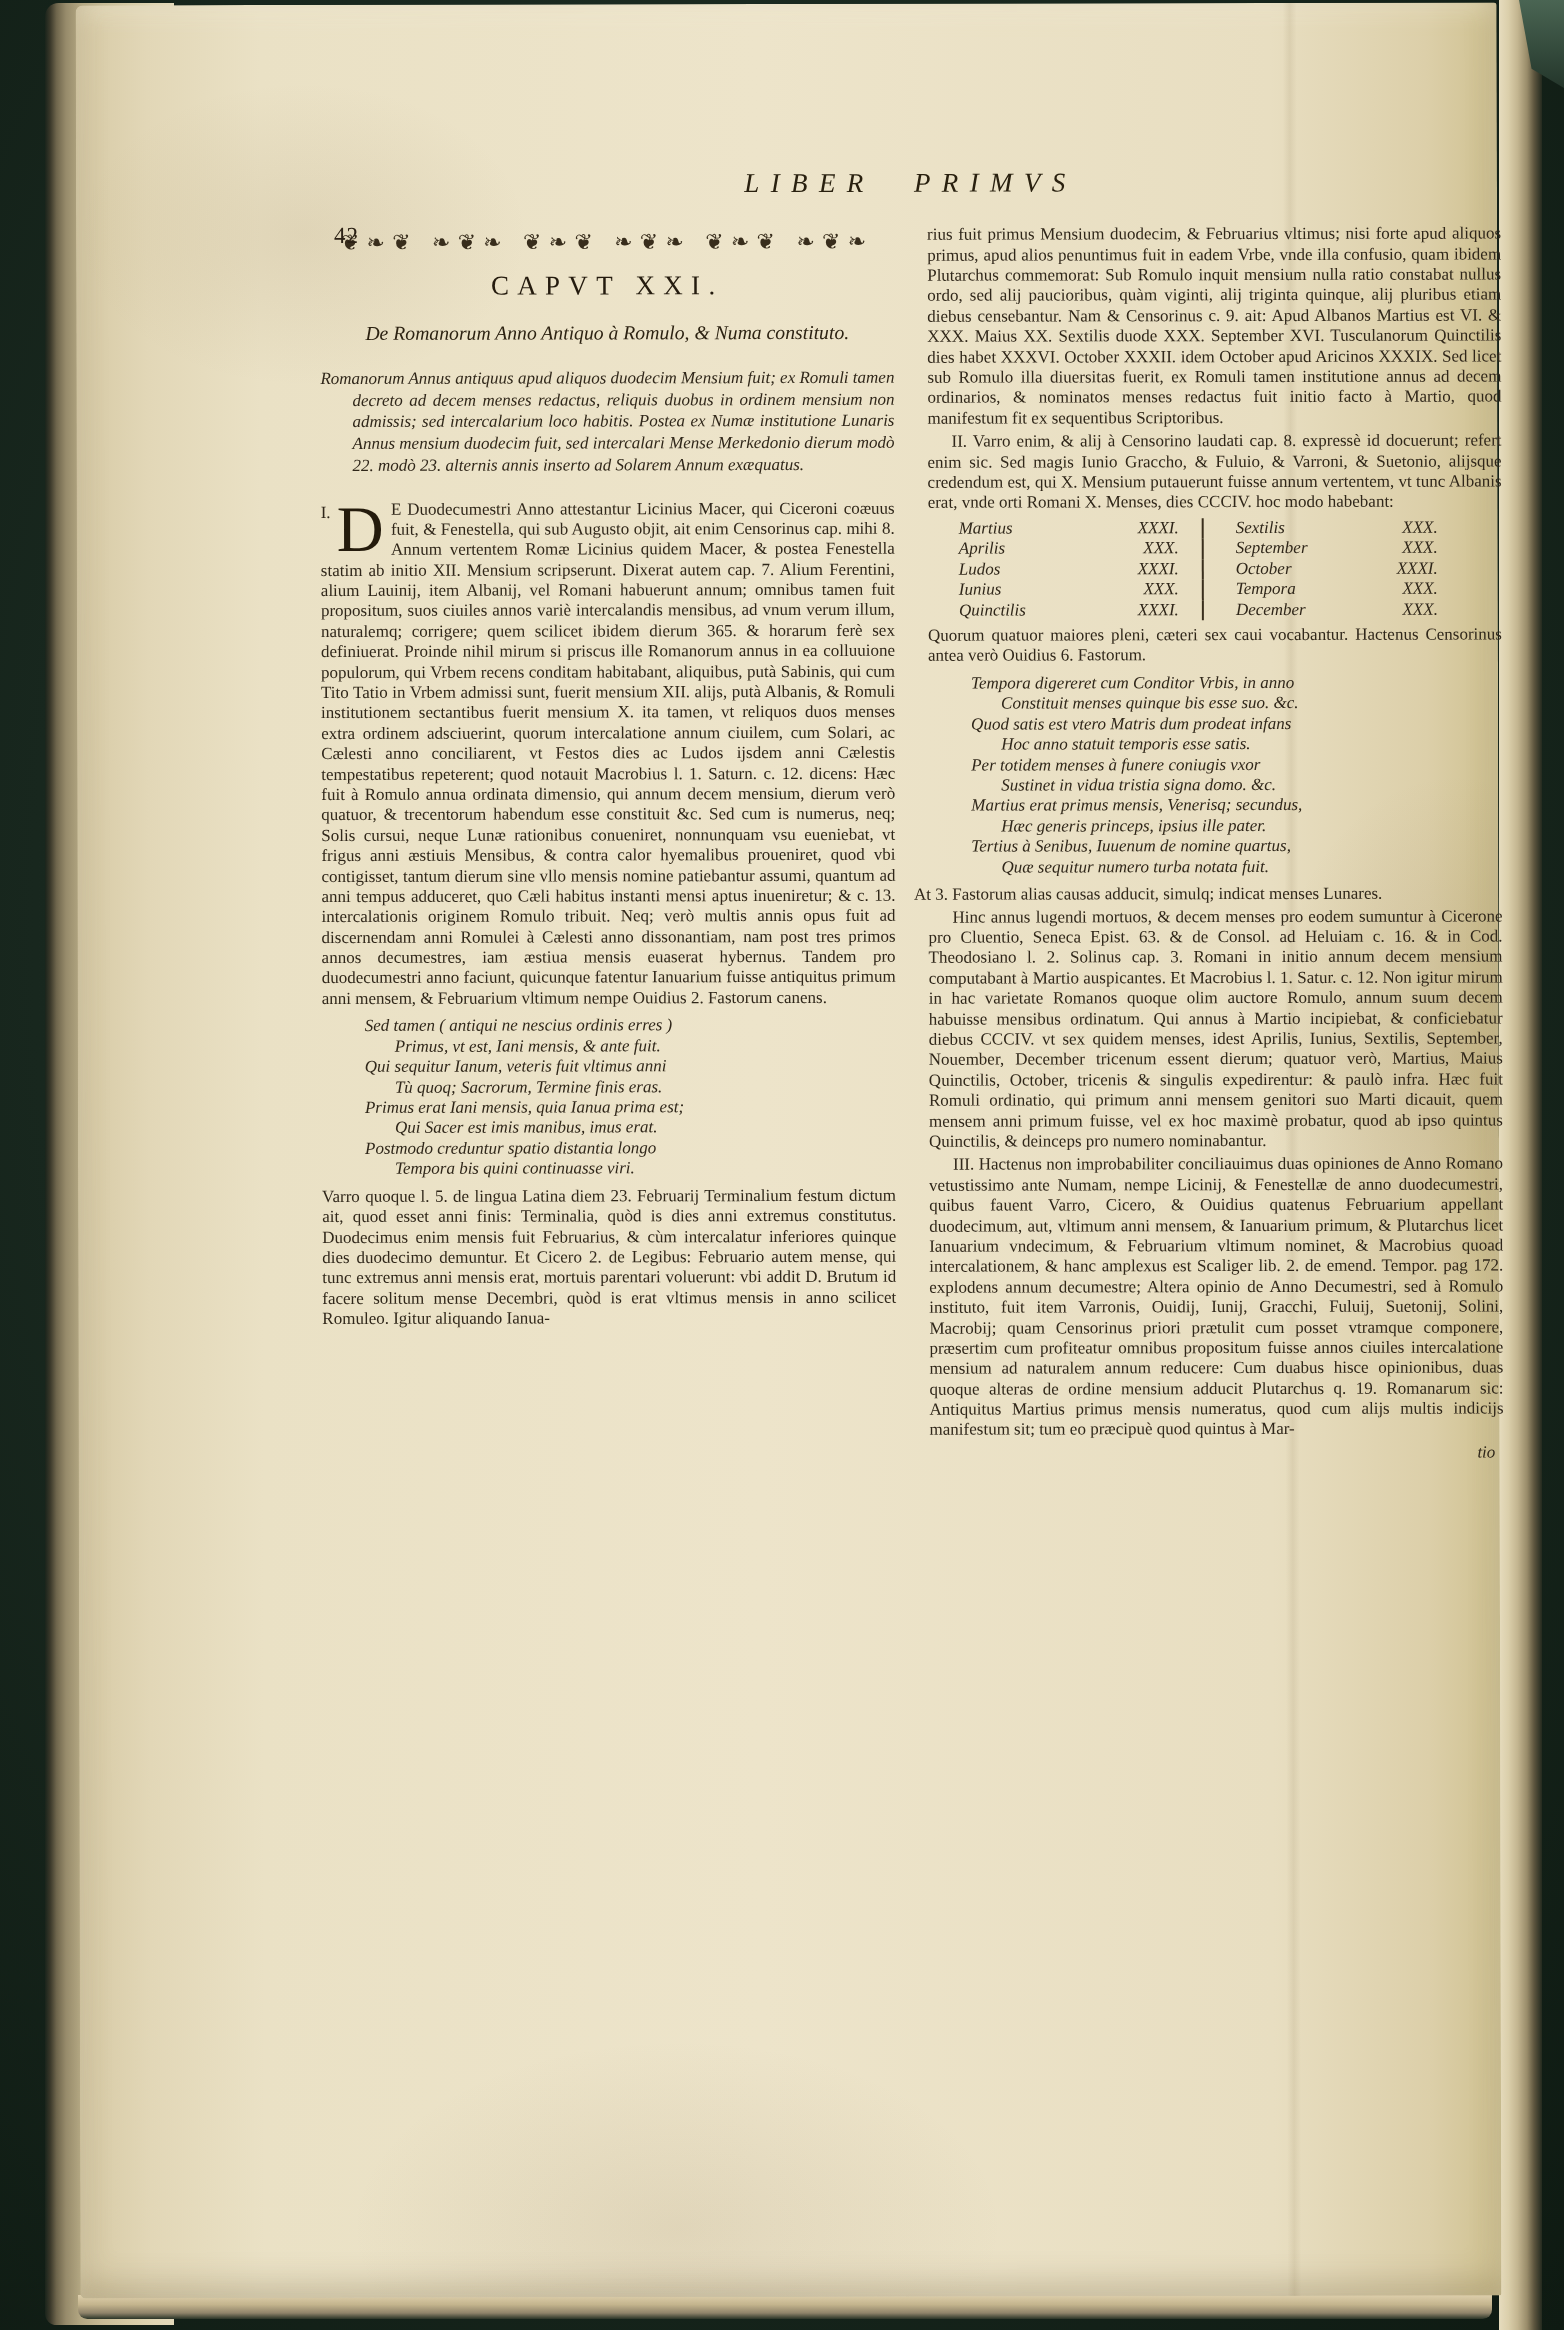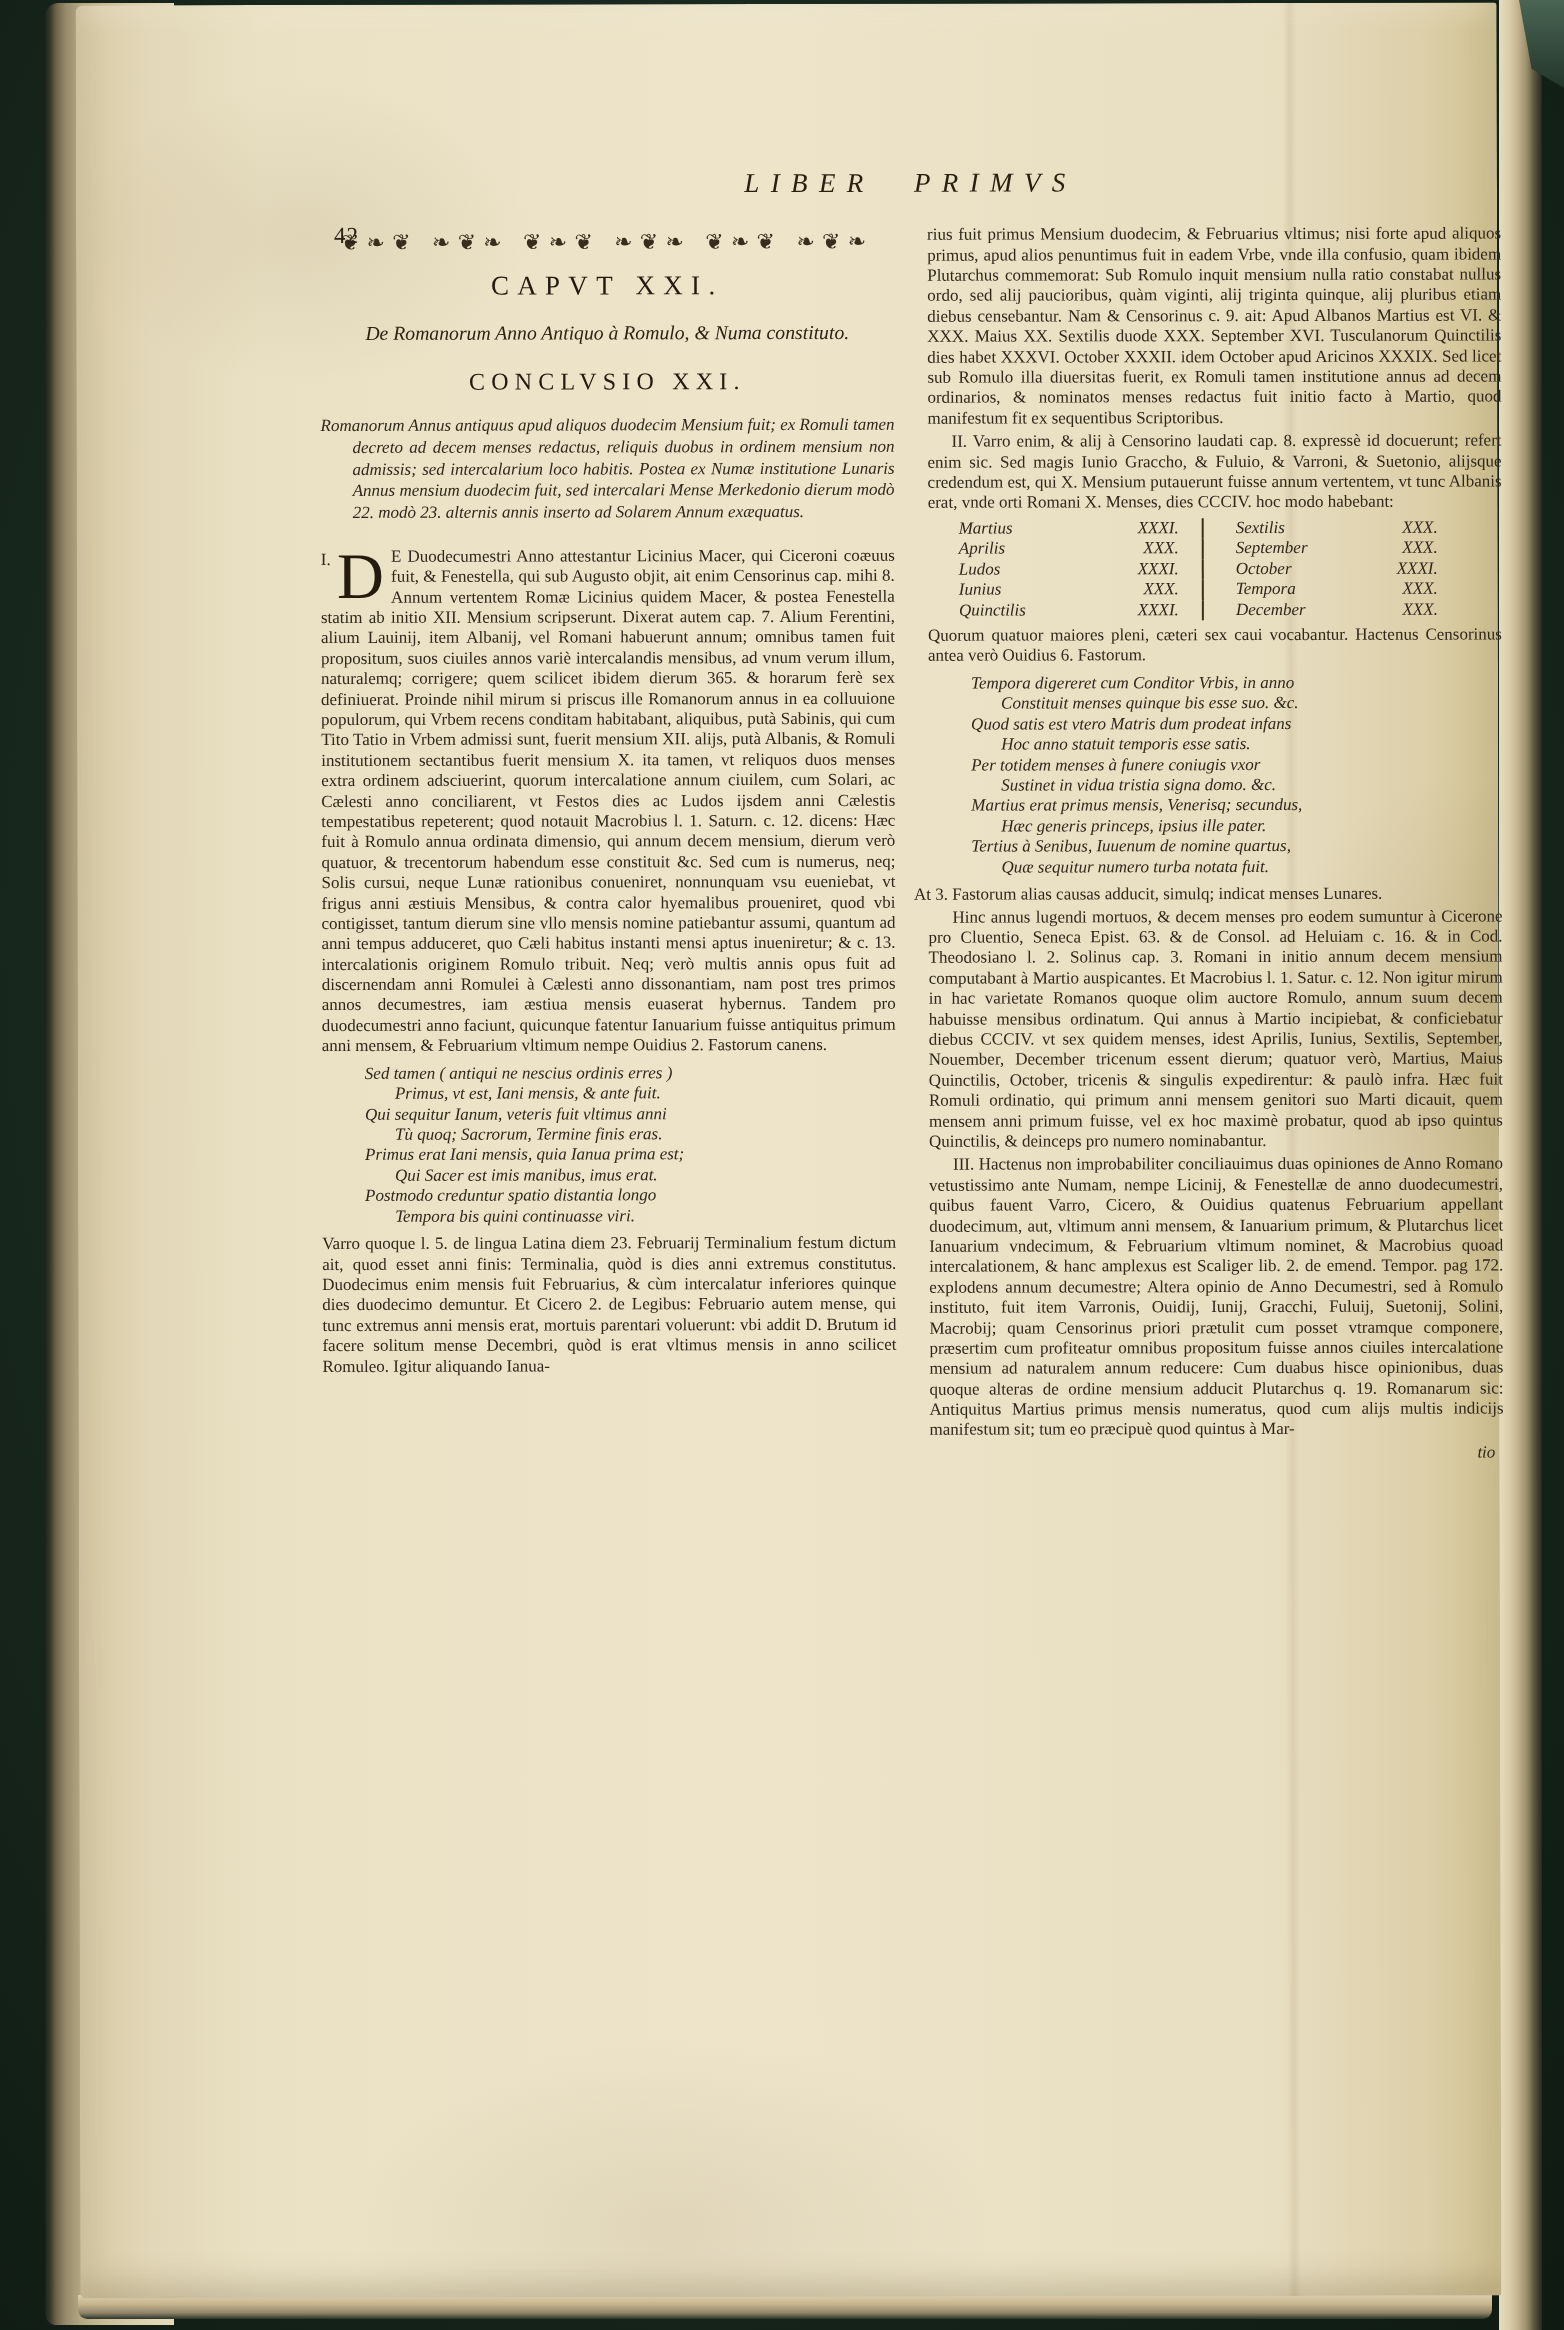--- a/index.html
+++ b/index.html
@@ -124,21 +124,20 @@
         <span class="page-number">42</span>
         <span class="running-head">LIBER PRIMVS</span>
       </div>
 
       <div class="columns">
 
         <div class="col">
           <div class="ornament">❦❧❦  ❧❦❧  ❦❧❦  ❧❦❧  ❦❧❦  ❧❦❧</div>
           <div class="caput">CAPVT XXI.</div>
           <div class="subtitle">De Romanorum Anno Antiquo à Romulo, &amp; Numa constituto.</div>
-          <div class="conclusio">CONCLVSIO XXI.</div>
           <div class="conclusion-text">Romanorum Annus antiquus apud aliquos duodecim Mensium fuit; ex Romuli tamen decreto ad decem menses redactus, reliquis duobus in ordinem mensium non admissis; sed intercalarium loco habitis. Postea ex Numæ institutione Lunaris Annus mensium duodecim fuit, sed intercalari Mense Merkedonio dierum modò 22. modò 23. alternis annis inserto ad Solarem Annum exæquatus.</div>
 
           <div class="para">
             <span class="section-marker">I.</span>
             <span class="dropcap">D</span>
             <span>E Duodecumestri Anno attestantur Licinius Macer, qui Ciceroni coæuus fuit, &amp; Fenestella, qui sub Augusto objit, ait enim Censorinus cap. mihi 8. Annum vertentem Romæ Licinius quidem Macer, &amp; postea Fenestella statim ab initio XII. Mensium scripserunt. Dixerat autem cap. 7. Alium Ferentini, alium Lauinij, item Albanij, vel Romani habuerunt annum; omnibus tamen fuit propositum, suos ciuiles annos variè intercalandis mensibus, ad vnum verum illum, naturalemq; corrigere; quem scilicet ibidem dierum 365. &amp; horarum ferè sex definiuerat. Proinde nihil mirum si priscus ille Romanorum annus in ea colluuione populorum, qui Vrbem recens conditam habitabant, aliquibus, putà Sabinis, qui cum Tito Tatio in Vrbem admissi sunt, fuerit mensium XII. alijs, putà Albanis, &amp; Romuli institutionem sectantibus fuerit mensium X. ita tamen, vt reliquos duos menses extra ordinem adsciuerint, quorum intercalatione annum ciuilem, cum Solari, ac Cælesti anno conciliarent, vt Festos dies ac Ludos ijsdem anni Cælestis tempestatibus repeterent; quod notauit Macrobius l. 1. Saturn. c. 12. dicens: Hæc fuit à Romulo annua ordinata dimensio, qui annum decem mensium, dierum verò quatuor, &amp; trecentorum habendum esse constituit &amp;c. Sed cum is numerus, neq; Solis cursui, neque Lunæ rationibus conueniret, nonnunquam vsu eueniebat, vt frigus anni æstiuis Mensibus, &amp; contra calor hyemalibus proueniret, quod vbi contigisset, tantum dierum sine vllo mensis nomine patiebantur assumi, quantum ad anni tempus adduceret, quo Cæli habitus instanti mensi aptus inueniretur; &amp; c. 13. intercalationis originem Romulo tribuit. Neq; verò multis annis opus fuit ad discernendam anni Romulei à Cælesti anno dissonantiam, nam post tres primos annos decumestres, iam æstiua mensis euaserat hybernus. Tandem pro duodecumestri anno faciunt, quicunque fatentur Ianuarium fuisse antiquitus primum anni mensem, &amp; Februarium vltimum nempe Ouidius 2. Fastorum canens.</span>
           </div>
 
           <div class="verse">
             <div>Sed tamen ( antiqui ne nescius ordinis erres )</div>

